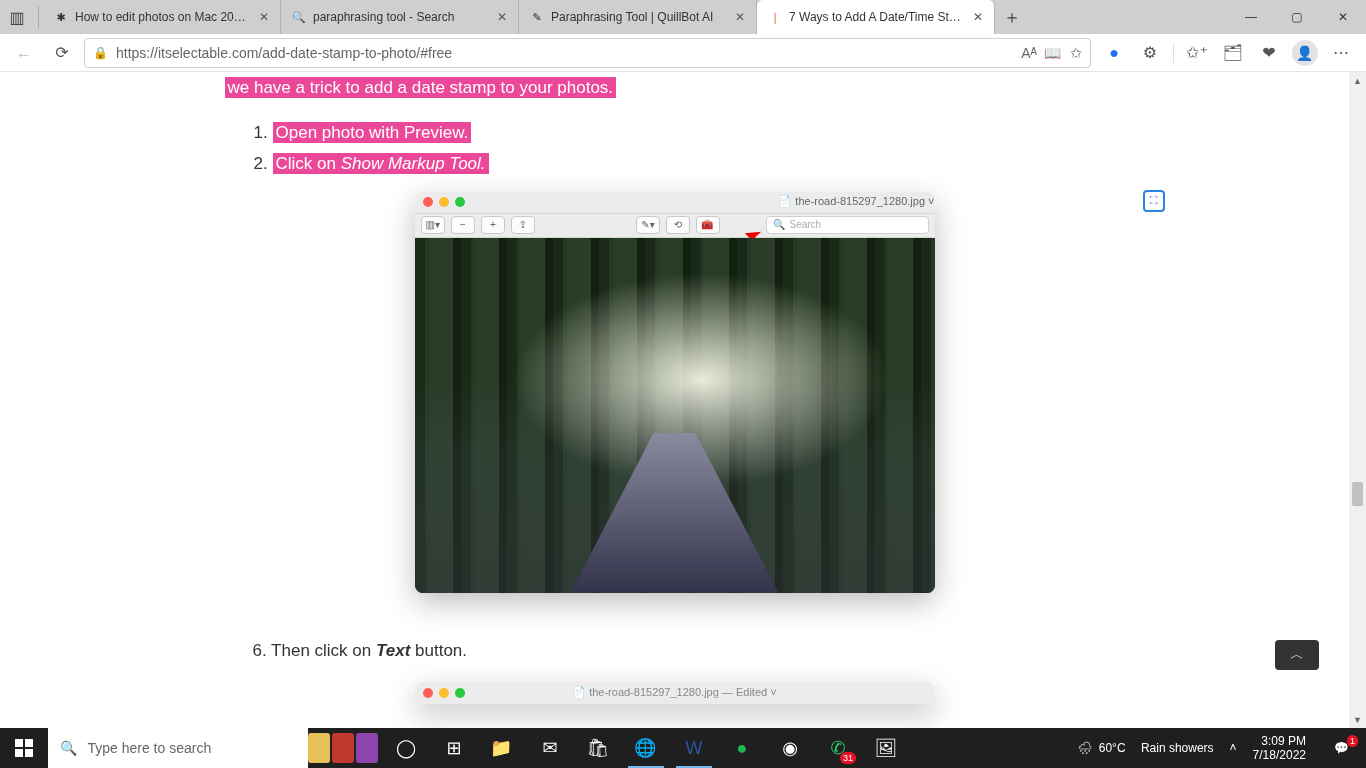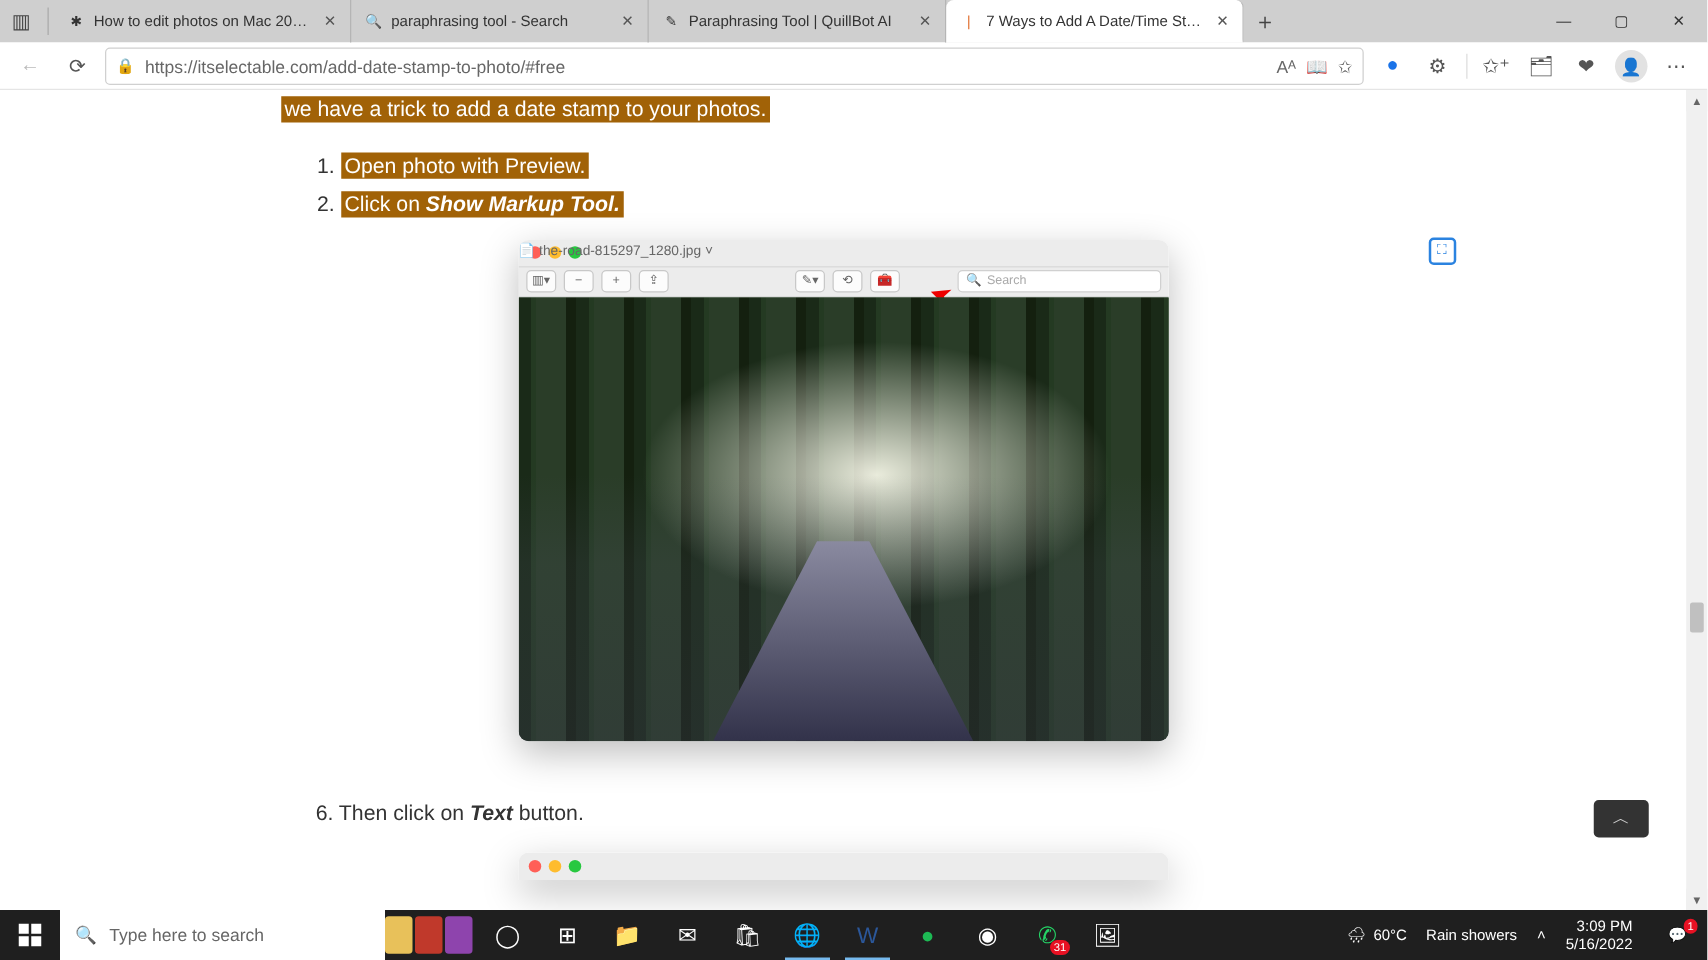--- a/index.html
+++ b/index.html
@@ -31,32 +31,32 @@
 .right-icons .sep { width:1px; height:20px; background:#ddd; margin:0 4px; }
 .avatar-circle { width:26px; height:26px; border-radius:50%; background:#e2e2e2; display:flex; align-items:center; justify-content:center; color:#999; font-size:14px; }
 
 
 .viewport { position:absolute; top:72px; left:0; right:17px; bottom:40px; overflow:hidden; background:#fff; }
 .page-scroll { position:absolute; right:0; top:72px; bottom:40px; width:17px; background:#f0f0f0; }
 .page-scroll .arrow { height:17px; display:flex; align-items:center; justify-content:center; font-size:9px; color:#666; background:#f0f0f0; }
 .page-scroll .thumb { position:absolute; left:3px; right:3px; top:410px; height:24px; background:#c0c0c0; border-radius:2px; }
 
 .article { width: 900px; margin: 0 auto; padding-top: 2px; font-size: 17px; color:#333; line-height:1.6; }
-.hl { background:#a16207; color:#fff; padding:1px 3px; }
-.hl em { font-style: italic; font-weight: bold; }
+.hl { background:#ec4899; color:#fff; padding:1px 3px; }
+.hl em { font-style: italic; font-weight: normal; }
 ol { list-style: decimal; padding-left: 48px; margin: 18px 0 14px 0; }
 ol li { margin: 4px 0; font-size:17px; }
 
 
 .macwin { width:520px; margin:6px auto 0 auto; box-shadow:0 10px 30px rgba(0,0,0,.25); border-radius:8px; overflow:hidden; position:relative; }
 .mac-title { height:22px; background:#ececec; border-bottom:1px solid #d6d6d6; display:flex; align-items:center; padding:0 8px; gap:6px; font-size:11px; color:#666; position:relative; }
 .traffic { display:flex; gap:6px; }
 .traffic span { width:10px; height:10px; border-radius:50%; }
 .tl-r{background:#ff5f57;} .tl-y{background:#febc2e;} .tl-g{background:#28c840;}
-.mac-title .fname { position:absolute; left:0; right:0; text-align:left; pointer-events:none; }
+.mac-title .fname { position:absolute; left:0; right:0; text-align:right; pointer-events:none; }
 .mac-tools { height:24px; background:#ececec; border-bottom:1px solid #d6d6d6; display:flex; align-items:center; padding:0 6px; gap:6px; }
 .mac-btn { height:18px; min-width:24px; border:1px solid #c8c8c8; border-radius:4px; background:#fcfcfc; display:flex; align-items:center; justify-content:center; font-size:10px; color:#666; padding:0 4px; }
 .mac-search { flex:1; margin-left:40px; height:18px; border:1px solid #d0d0d0; border-radius:4px; background:#fff; display:flex; align-items:center; gap:4px; padding:0 6px; font-size:10px; color:#aaa; }
 .red-arrow { position:absolute; left:328px; top:27px; font-size:22px; color:#e00; transform:rotate(200deg); pointer-events:none; }
 .forest { height:355px; background:
   linear-gradient(to bottom, rgba(255,255,255,0) 40%, rgba(90,90,120,.15) 60%, rgba(60,60,80,.35) 100%),
   radial-gradient(ellipse 60% 50% at 55% 40%, rgba(255,255,240,.9), rgba(255,255,240,0) 60%),
   repeating-linear-gradient(90deg, #1a2a18 0 10px, #243a22 10px 14px, #2a3d28 14px 38px, #14200f 38px 46px),
   linear-gradient(to bottom, #2d4a2c 0%, #33522f 45%, #6a6a78 70%, #4a4a58 100%);
   position:relative;
@@ -195,20 +195,21 @@
       <span>6. Then click on </span><em>Text</em><span> button.</span>
     </p>
 
     <div class="macwin2">
       <div class="mac-title2">
         <div class="traffic">
             <span class="tl-r"></span>
             <span class="tl-y"></span>
             <span class="tl-g"></span>
           </div>
+        <div class="fname">📄 <span>the-road-815297_1280.jpg</span><span> — Edited ˅</span></div>
       </div>
     </div>
   </div>
 
   <div class="scroll-top-btn">︿</div>
 </div>
 
 <div class="page-scroll">
   <div class="arrow">▲</div>
   <div class="thumb"></div>
@@ -247,17 +248,17 @@
     <div class="ticon">🖼</div>
   </div>
   <div class="tray">
     <div class="weather">
       <span>🌧</span>
       <span>60°C</span>&nbsp;<span>Rain showers</span>
     </div>
     <span>˄</span>
     <div class="clock">
       <div>3:09 PM</div>
-      <div>5/16/2022</div>
+      <div>7/18/2022</div>
     </div>
     <div class="noti">💬<span class="badge">1</span></div>
   </div>
 </div>
 
 </body></html>

